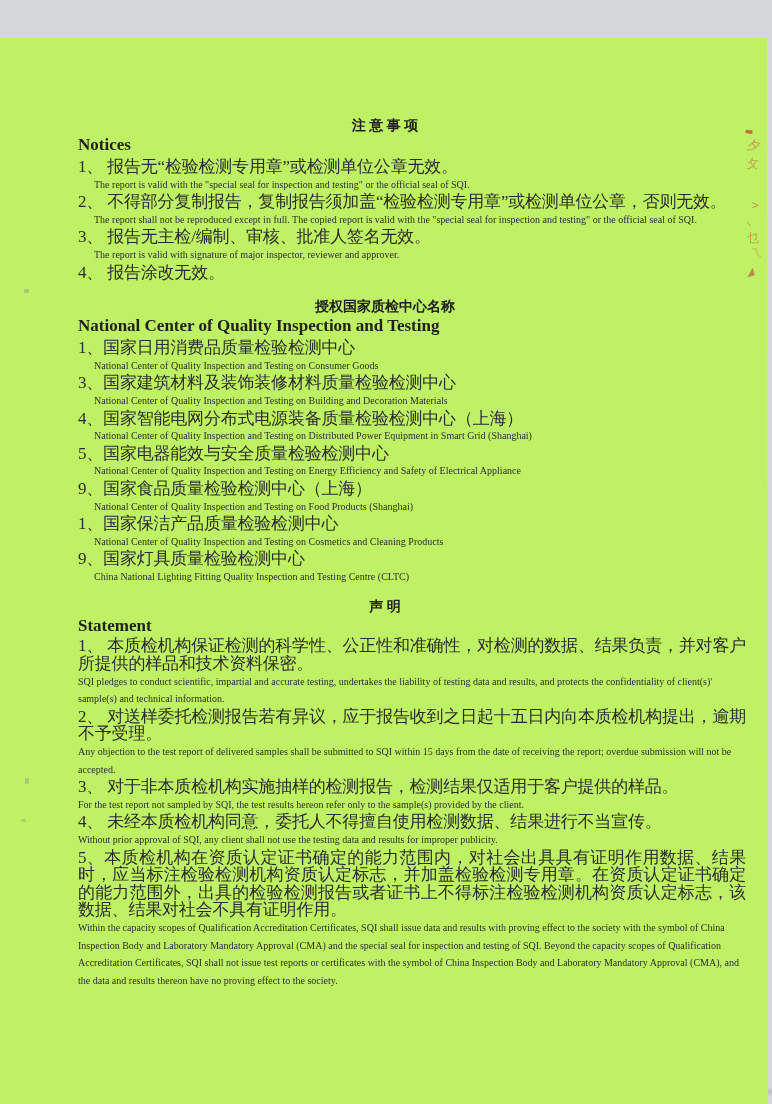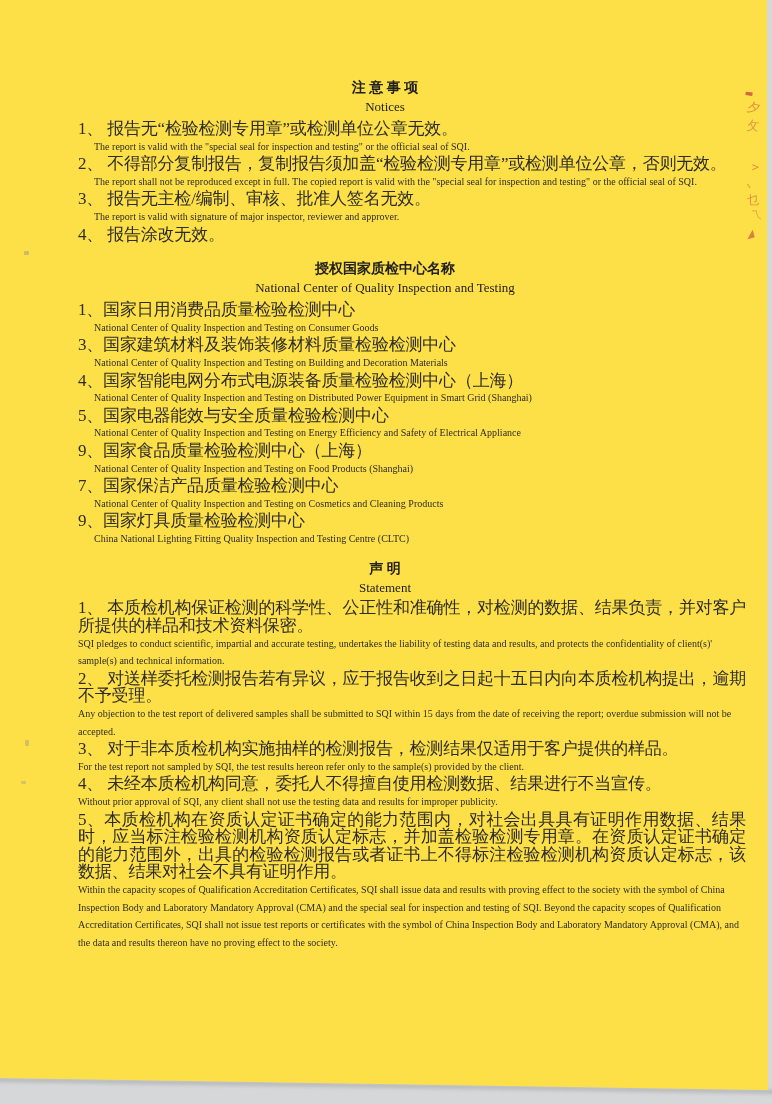--- a/index.html
+++ b/index.html
@@ -14,35 +14,36 @@
   .edge-shadow {
     position:absolute; left:-4px; top:1078px; width:784px; height:6px;
     background:linear-gradient(to bottom, rgba(120,120,120,.45), rgba(120,120,120,0));
     transform:rotate(0.88deg); transform-origin:0 0;
     filter:blur(1.6px);
     z-index:1;
   }
   
   .paper {
     position:absolute; inset:0;
-    background:#fde047;
+    background:#bef264;
     clip-path:polygon(0 0, 767px 0, 768px 1090px, 0 1078px);
     z-index:2;
+    margin-top:38px;
   }
   .content {
     position:absolute; left:78px; top:0; width:668px;
     color:#2e2c29;
   }
   .sec-title-zh {
     font-size:14px; font-weight:700; line-height:20px;
     text-align:center; margin:0 54px 0 0; color:#22201e;
   }
   .sec-title-en {
-    font-size:13px; font-weight:400; line-height:18px;
-    text-align:center; margin:0 54px 0 0; color:#22201e;
+    font-size:17px; font-weight:700; line-height:18px;
+    margin:0 54px 0 0; color:#22201e;
   }
   .zh { font-size:17px; line-height:17.6px; letter-spacing:-0.2px; margin:0; }
   .en { font-size:10px; line-height:17.6px; margin:0; }
   .indent { text-indent:16px; }
   .sec-notices { padding-top:78px; }
   .sec-notices .items { margin-top:4px; }
   .sec-centers { margin-top:16px; }
   .sec-centers .items { margin-top:4px; }
   .sec-centers .en { padding-left:16px; }
   .sec-statement { margin-top:12px; }
@@ -115,21 +116,21 @@
         </div>
         <div>
           <p class="zh">5、国家电器能效与安全质量检验检测中心</p>
           <p class="en">National Center of Quality Inspection and Testing on Energy Efficiency and Safety of Electrical Appliance</p>
         </div>
         <div>
           <p class="zh">9、国家食品质量检验检测中心（上海）</p>
           <p class="en">National Center of Quality Inspection and Testing on Food Products (Shanghai)</p>
         </div>
         <div>
-          <p class="zh">7、国家保洁产品质量检验检测中心</p>
+          <p class="zh">1、国家保洁产品质量检验检测中心</p>
           <p class="en">National Center of Quality Inspection and Testing on Cosmetics and Cleaning Products</p>
         </div>
         <div>
           <p class="zh">9、国家灯具质量检验检测中心</p>
           <p class="en">China National Lighting Fitting Quality Inspection and Testing Centre (CLTC)</p>
         </div>
       </div>
     </section>
 
     <section class="sec-statement">

